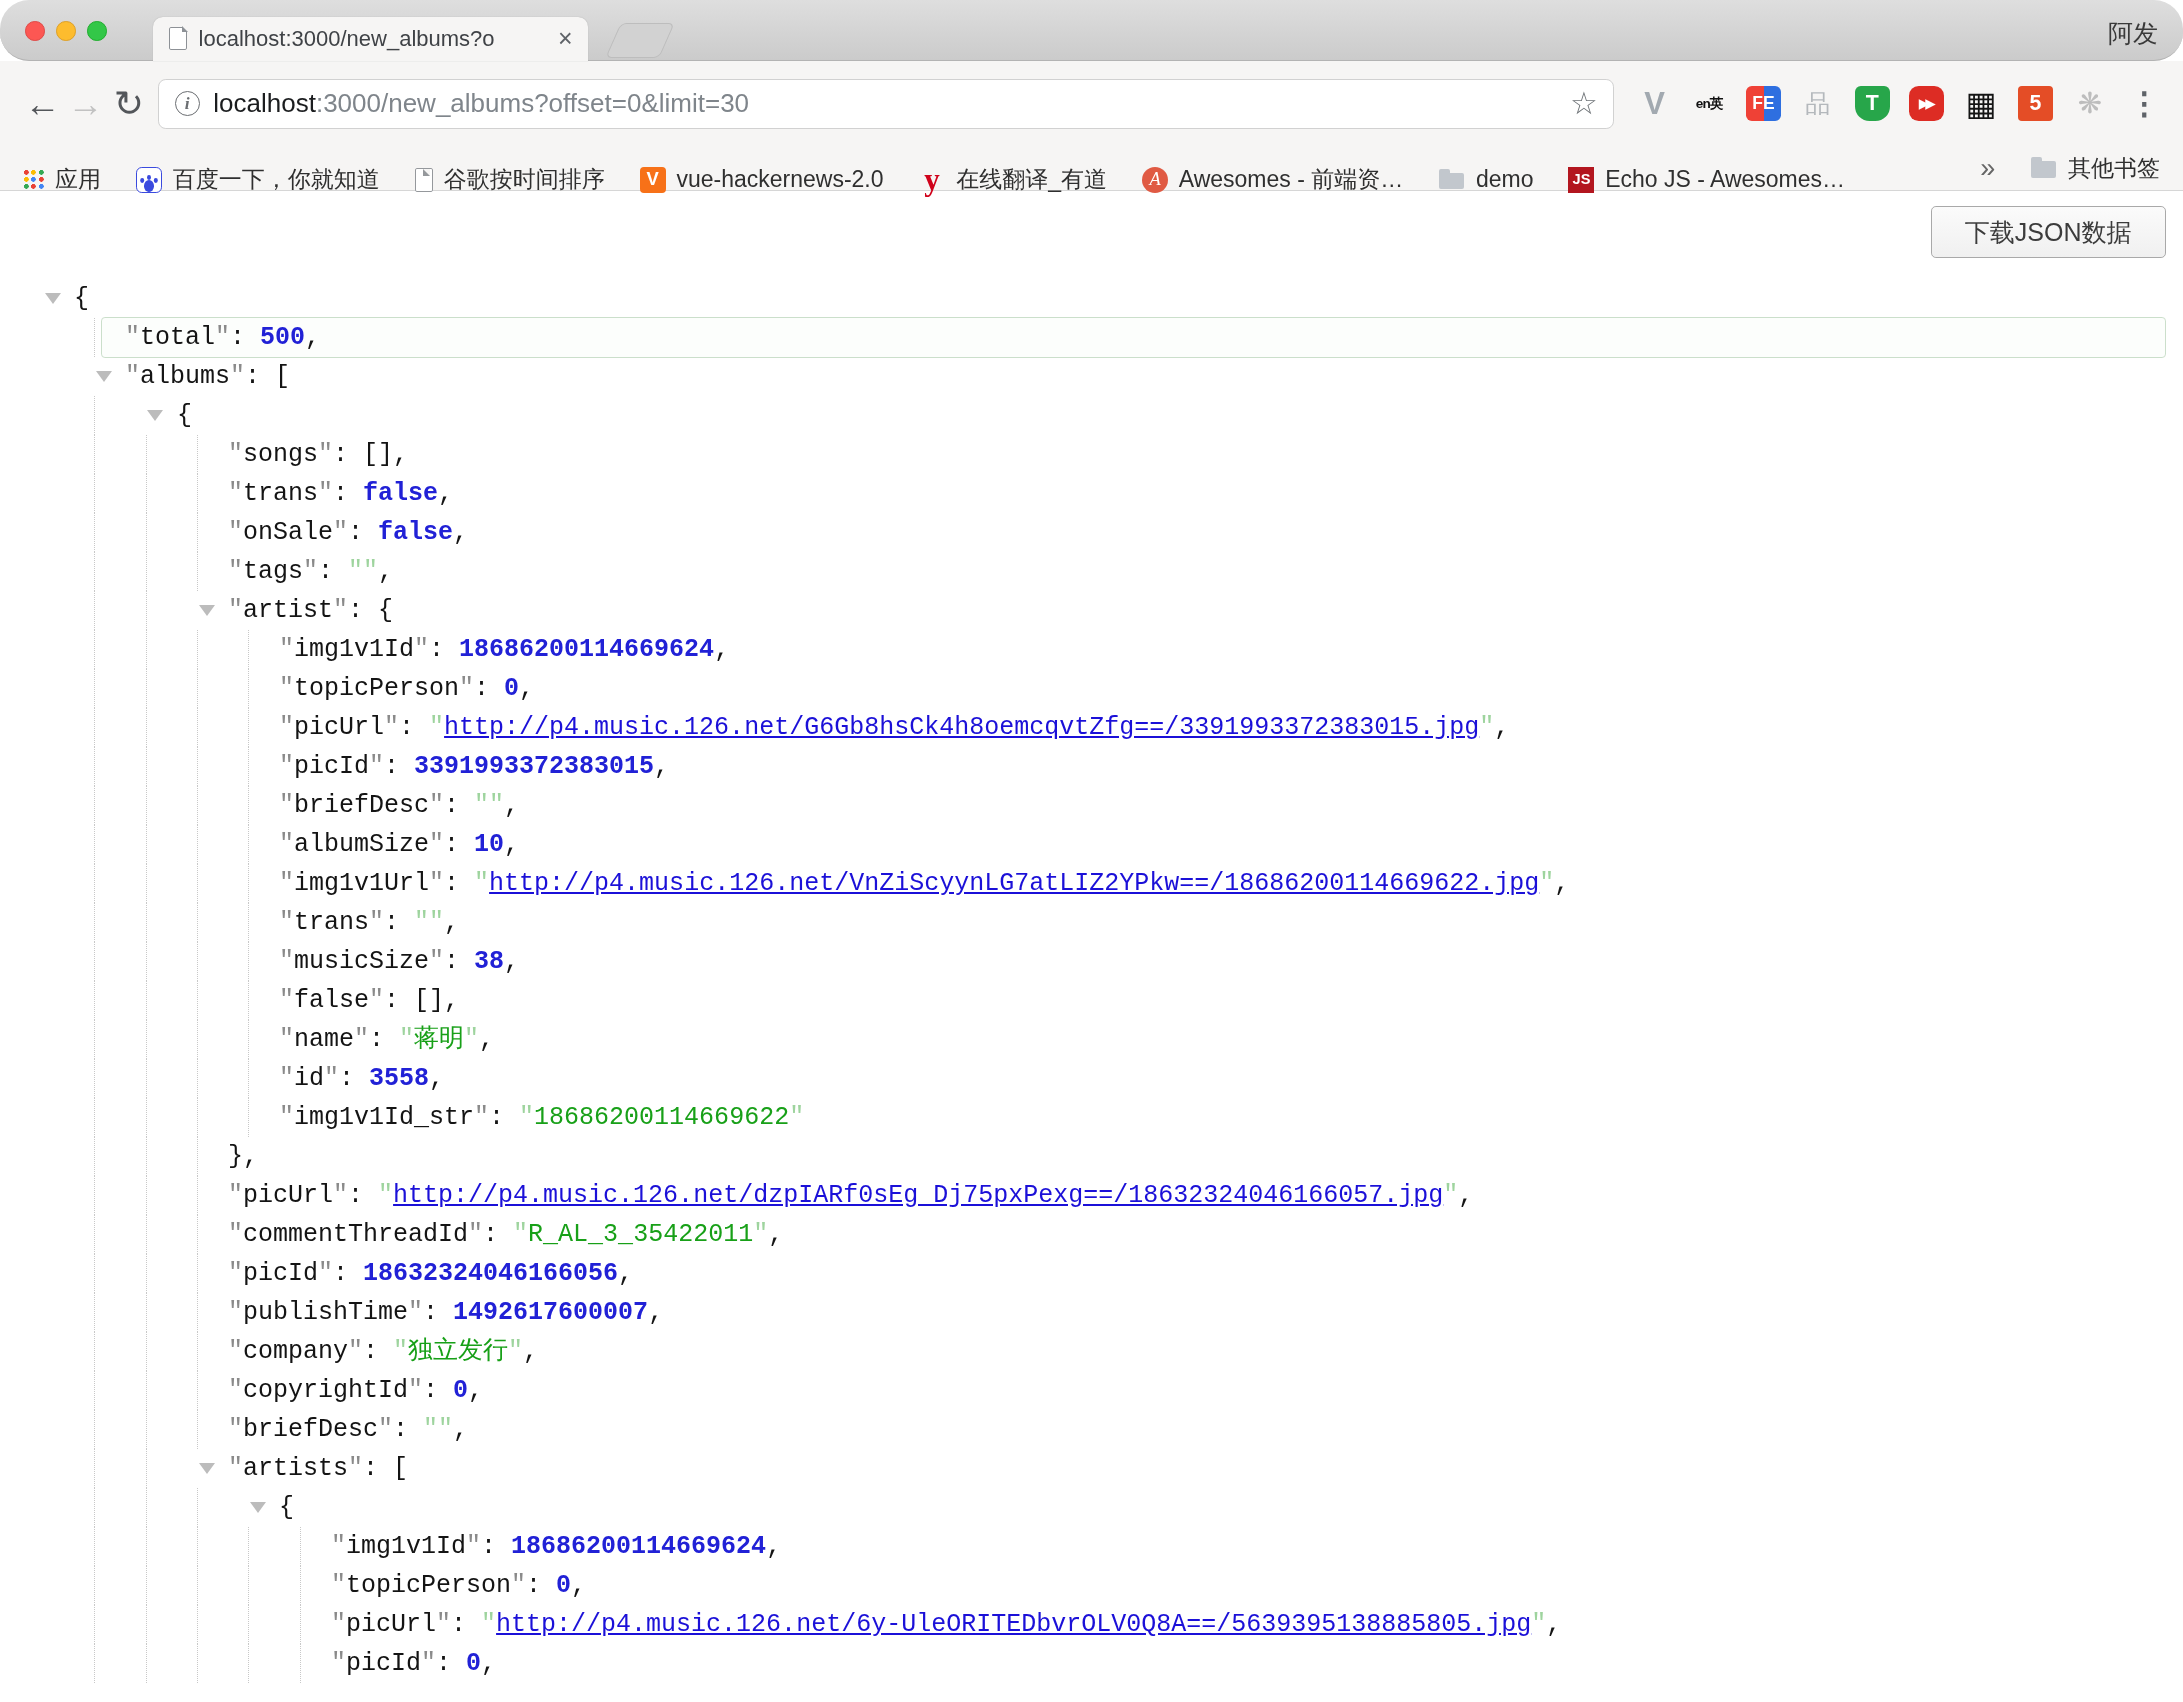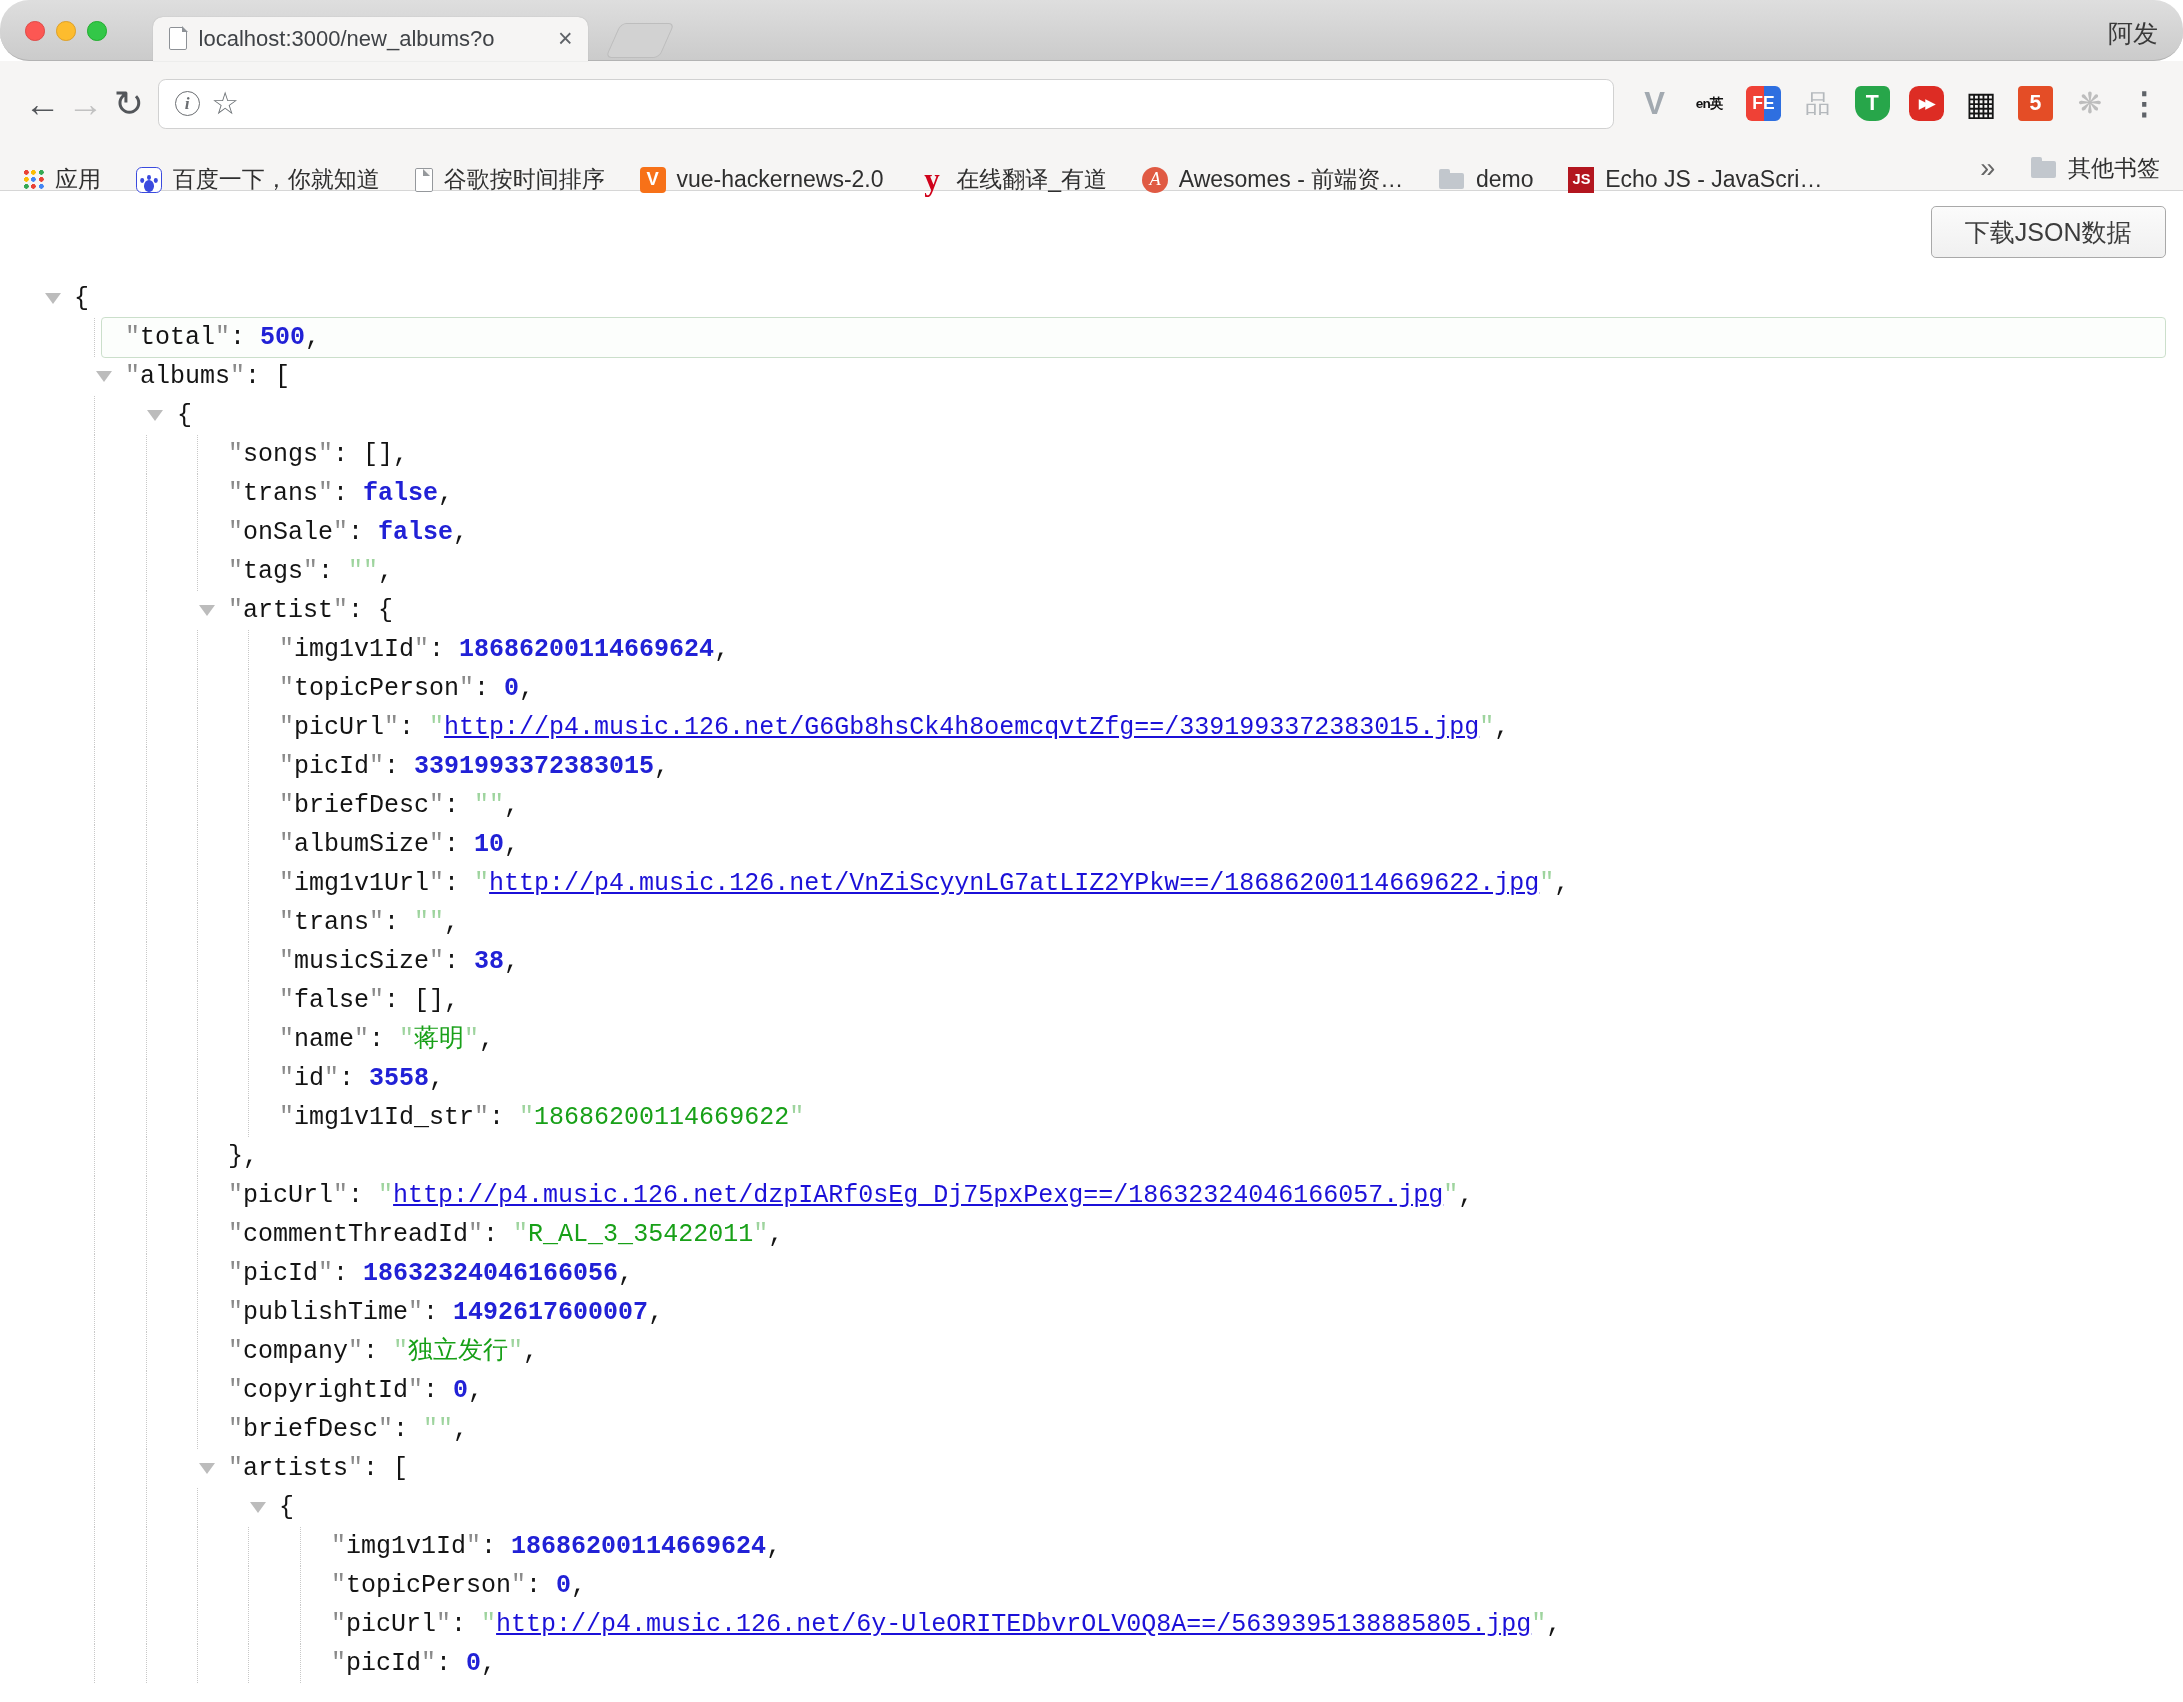--- a/index.html
+++ b/index.html
@@ -147,20 +147,21 @@
   <div class="newtab"></div>
   <div class="profile">阿发</div>
 </div>
 
 <div class="toolbar">
   <span class="navbtn">←</span>
   <span class="navbtn disabled">→</span>
   <span class="navbtn">↻</span>
   <div class="urlbar">
     <span class="info-ic">i</span>
+    <span class="url-text"><span class="url-host">localhost</span><span class="url-rest">:3000/new_albums?offset=0&amp;limit=30</span></span>
     <span class="star">☆</span>
   </div>
   <div class="extrow">
 
       <span class="ext ic-exvue">
         <i>V</i>
       </span>
 
       <span class="ext ic-extr">
         <i>en英</i>
@@ -249,21 +250,21 @@
         <span class="bm-icon ic-folder">
           <i></i>
         </span>
         <span class="bm-label">demo</span>
       </span>
 
       <span class="bm">
         <span class="bm-icon ic-echojs">
           <i>JS</i>
         </span>
-        <span class="bm-label">Echo JS - JavaScri…</span>
+        <span class="bm-label">Echo JS - Awesomes…</span>
       </span>
     </span>
   <span class="bm-spacer"></span>
   <span class="bm-chevron">»</span>
   <span class="bm">
     <span class="bm-icon ic-folder"></span>
     <span>其他书签</span>
   </span>
 </div>
 

